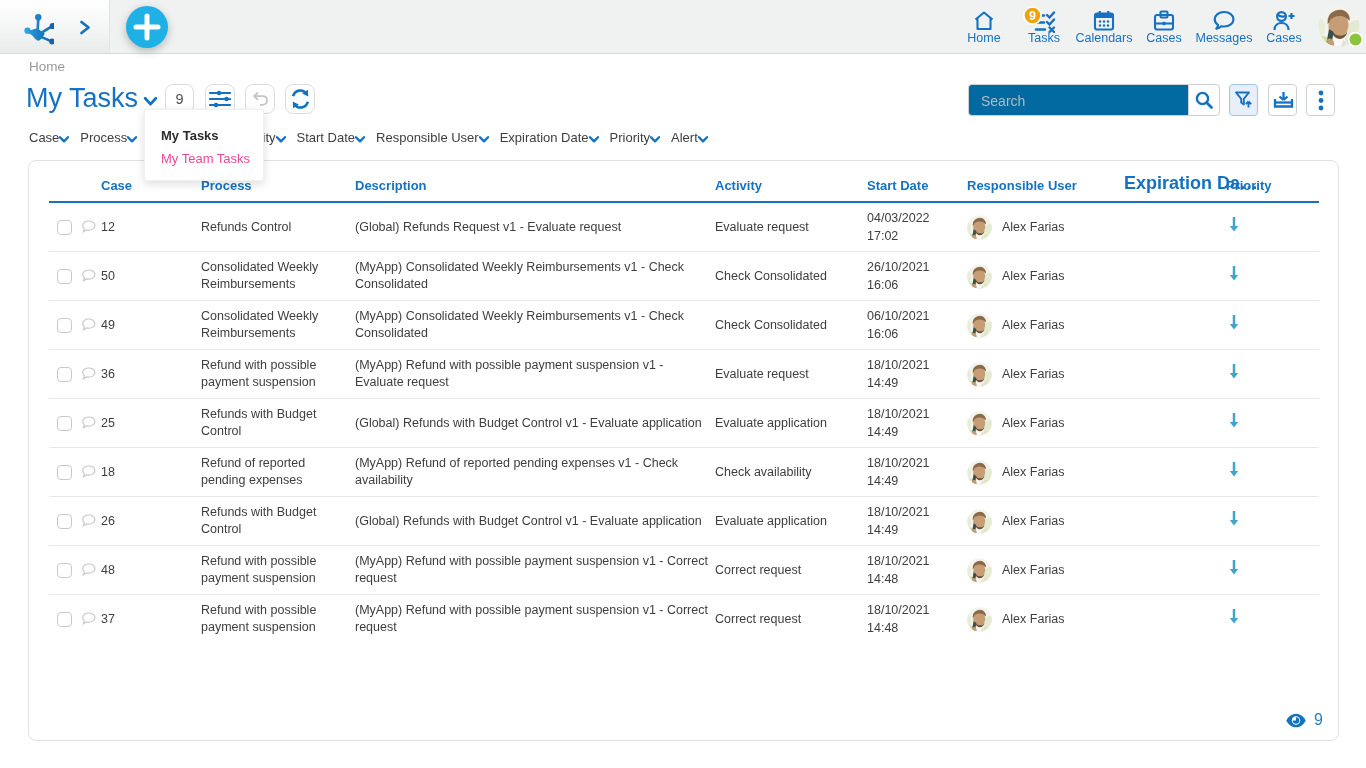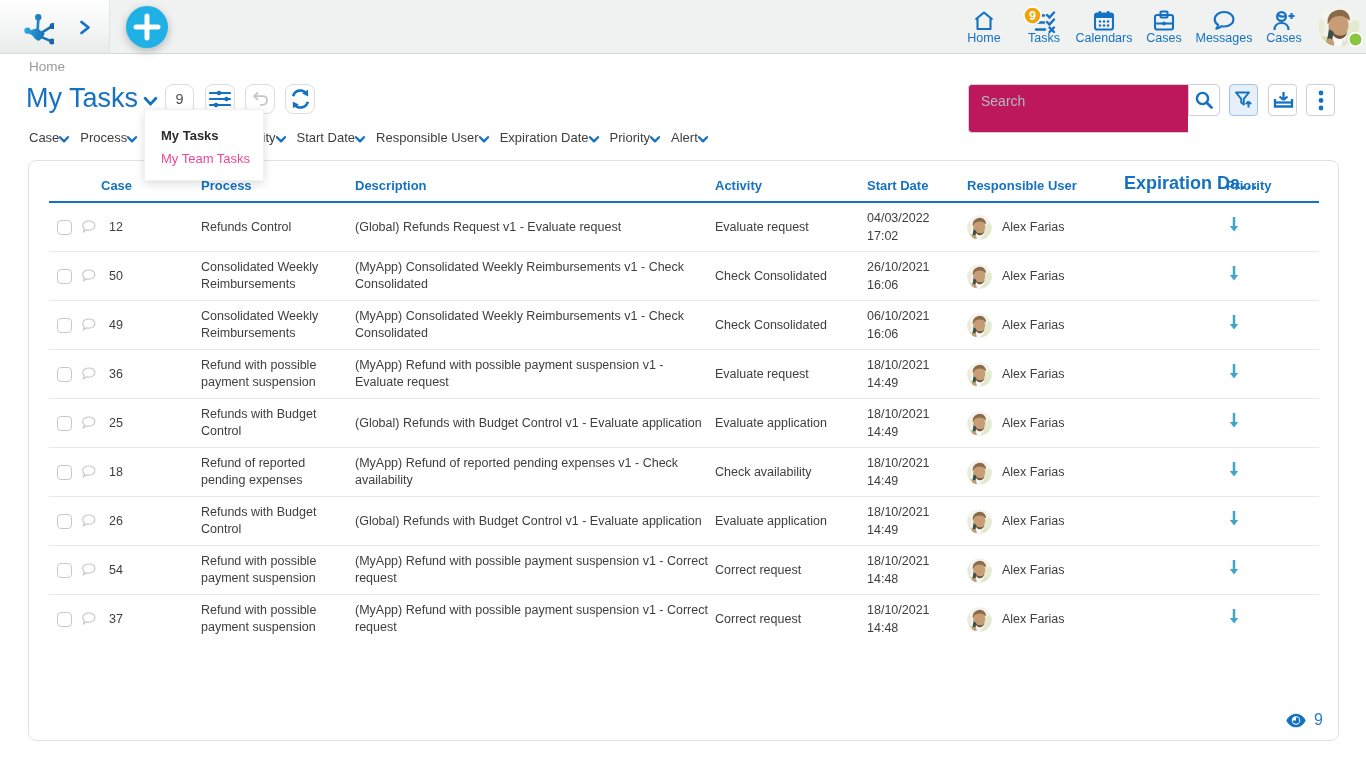--- a/index.html
+++ b/index.html
@@ -23,22 +23,22 @@
 
 
 .breadcrumb { position:absolute; left:29px; top:59px; font-size:13.5px; color:#9a9a9a; }
 .title { position:absolute; left:26px; top:83px; font-size:27px; color:#1572c2; }
 .tbtn { position:absolute; top:84px; height:30px; background:#fff;
   border:1px solid #dcdcdc; border-radius:8px; }
 .count-btn { left:165px; width:29px; color:#4f4f55; font-size:14.5px;
   text-align:center; line-height:29px; }
 
 
-.search-input { position:absolute; left:968px; top:84px; width:220px; height:49px;
-  border:1px solid #cfd2d4; border-right:none; border-radius:4px 0 0 4px; background:#be185d; }
+.search-input { position:absolute; left:968px; top:84px; width:220px; height:32px;
+  border:1px solid #cfd2d4; border-right:none; border-radius:4px 0 0 4px; background:#0369a1; }
 .search-input span { position:absolute; left:12px; top:8px; font-size:14px; color:#b4babe; }
 .sbtn { position:absolute; top:84px; height:32px; background:#fff;
   border:1px solid #cfd2d4; border-radius:4px; }
 
 
 .filters { position:absolute; left:29px; top:130px; font-size:13px; color:#3e3e3e;
   display:flex; gap:10px; }
 .filters .f { white-space:nowrap; }
 .filters svg { vertical-align:-2px; margin-left:-1px; }
 
@@ -49,21 +49,21 @@
   border-collapse:collapse; table-layout:fixed; font-size:12.5px; color:#3e3e3e; line-height:1.35; }
 table.grid th { color:#1572c2; font-size:13px; text-align:left; font-weight:bold;
   height:41px; vertical-align:bottom; padding:0 0 6px 0; }
 table.grid tr.hdr { border-bottom:2px solid #1572c2; }
 table.grid td { padding:6px 14px 6px 0; vertical-align:middle; height:48px; }
 table.grid tbody tr { border-bottom:1px solid #e8e8e8; }
 table.grid tbody.data tr:last-child { border-bottom:none; }
 .cell-first { display:flex; align-items:center; }
 .cbx { width:15px; height:15px; border:1px solid #c9c9c9; border-radius:4px;
   background:#fff; margin-left:8px; flex:none; }
-.num { margin-left:13px; }
+.num { margin-left:5px; }
 .datecell div { line-height:18px; }
 .usercell { display:flex; align-items:center; }
 .uname { margin-left:10px; }
 .eye-row { position:absolute; right:15px; bottom:11px; display:flex; align-items:center;
   font-size:16px; color:#2e7cc4; }
 
 
 .dropdown { position:absolute; left:144px; top:109px; width:120px; height:72px;
   background:#fff; border:1px solid #f0f0f0; box-shadow:0 3px 9px rgba(0,0,0,0.13); z-index:50; }
 .dropdown .it { padding:4px 16px; font-size:13px; color:#ec4899; white-space:nowrap; }
@@ -578,21 +578,21 @@
               </svg></div>
           </td>
         </tr>
         <tr>
           <td style="padding-right:0">
             <div class="cell-first">
               <span class="cbx"></span>
               <svg width="15" height="14" viewBox="0 0 15 14" style="margin-left:9px;flex:none">
                 <path d="M7.8 1 C4.4 1 1.7 3 1.7 5.6 C1.7 6.9 2.4 8 3.4 8.9 L2.4 11.7 L5.6 9.9 C6.3 10.1 7 10.2 7.8 10.2 C11.2 10.2 13.9 8.2 13.9 5.6 C13.9 3 11.2 1 7.8 1 Z" fill="none" stroke="#c9c9c9" stroke-width="1.2"></path>
               </svg>
-              <span class="num">54</span>
+              <span class="num">48</span>
             </div>
           </td>
           <td>Refund with possible payment suspension</td>
           <td style="padding-right:0">(MyApp) Refund with possible payment suspension v1 - Correct request</td>
           <td>Correct request</td>
           <td class="datecell">
             <div>18/10/2021</div>
             <div>14:48</div>
           </td>
           <td>

